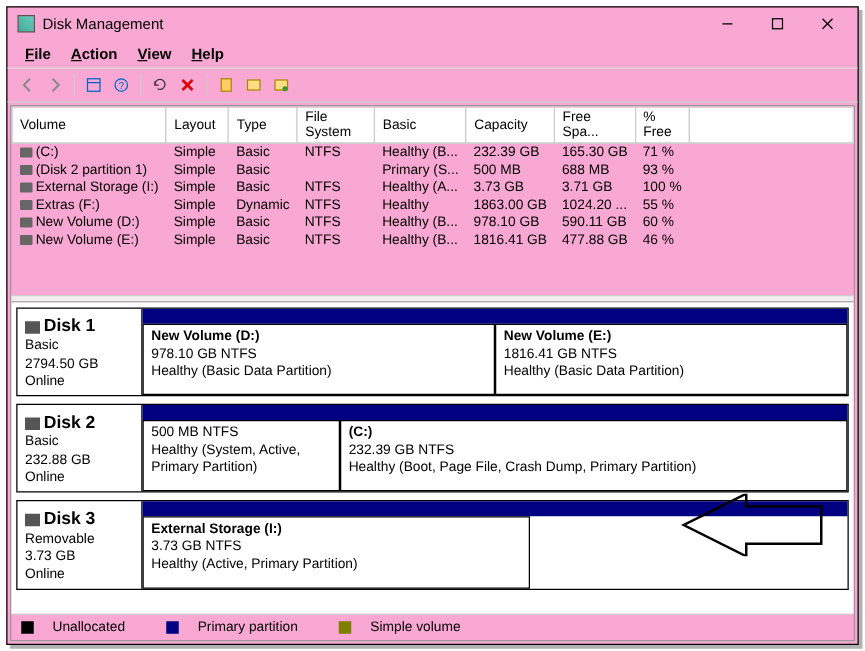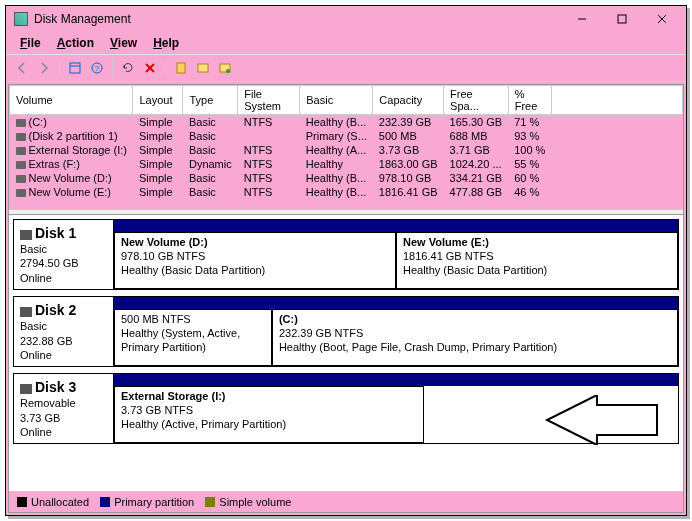--- a/index.html
+++ b/index.html
@@ -11,37 +11,37 @@
 .win-btns { display: flex; }
 .win-btn { width: 40px; height: 24px; display: flex; align-items: center; justify-content: center; }
 .win-btn svg { width: 10px; height: 10px; }
 .menubar { display: flex; padding: 2px 6px; font-size: 12px; border-bottom: 1px solid #e0e0e0; }
 .menu-item { padding: 2px 8px; font-weight: bold; }
 .menu-item span { text-decoration: underline; }
 .toolbar { display: flex; align-items: center; padding: 3px 6px; border-bottom: 1px solid #d0d0d0; gap: 2px; }
 .tb-btn { width: 20px; height: 20px; display: flex; align-items: center; justify-content: center; }
 .tb-sep { width: 1px; height: 18px; background: #ccc; margin: 0 3px; }
 .content { flex: 1; display: flex; flex-direction: column; border: 1px solid #999; margin: 2px; overflow: hidden; }
-.list-pane { height: 124px; overflow: hidden; }
+.list-pane { height: 151px; overflow: hidden; }
 table.volumes { width: 100%; border-collapse: collapse; font-size: 11px; }
 table.volumes th { text-align: left; font-weight: normal; background: #fff; border: 1px solid #ccc; padding: 2px 6px; font-size: 11px; }
 table.volumes td { padding: 1px 6px; white-space: nowrap; }
 .vol-icon { display: inline-block; width: 10px; height: 8px; background: #666; margin-right: 3px; vertical-align: middle; border-radius: 1px; }
 .splitter { height: 6px; background: #f0f0f0; border-top: 1px solid #ccc; border-bottom: 1px solid #999; cursor: row-resize; }
 .graphic-pane { flex: 1; overflow: auto; padding: 4px; background: #fff; }
 .disk-row { display: flex; border: 1px solid #000; margin-bottom: 6px; background: #fff; }
 .disk-info { width: 100px; padding: 4px 6px; border-right: 1px solid #000; font-size: 11px; line-height: 1.3; }
 .disk-info b { font-size: 14px; }
 .disk-icon { display: inline-block; width: 12px; height: 10px; background: #555; margin-right: 3px; vertical-align: middle; }
 .disk-parts { flex: 1; display: flex; flex-direction: column; }
 .disk-header-bar { height: 12px; background: #000080; }
 .part-container { flex: 1; display: flex; }
 .partition { border: 1px solid #000; padding: 3px 6px; font-size: 11px; line-height: 1.25; margin: 0; }
 .partition .pname { font-weight: bold; }
-.legend { padding: 4px 8px; border-top: 1px solid #ccc; display: flex; align-items: center; gap: 4px; font-size: 11px; }
+.legend { padding: 4px 8px; border-top: 1px solid #ccc; display: flex; align-items: center; gap: 15px; font-size: 11px; }
 .lg-sw { width: 10px; height: 10px; display: inline-block; }
 .arrow { position: absolute; right: 30px; top: 395px; }
 </style>
 </head>
 <body>
 
 <div class="window">
   <div class="titlebar">
     <span class="titlebar-icon"></span>
     <span class="titlebar-text">Disk Management</span>
@@ -189,21 +189,21 @@
               <td>55 %</td>
               <td></td>
             </tr>
             <tr>
               <td><span class="vol-icon"></span>New Volume (D:)</td>
               <td>Simple</td>
               <td>Basic</td>
               <td>NTFS</td>
               <td>Healthy (B...</td>
               <td>978.10 GB</td>
-              <td>334.21 GB</td>
+              <td>590.11 GB</td>
               <td>60 %</td>
               <td></td>
             </tr>
             <tr>
               <td><span class="vol-icon"></span>New Volume (E:)</td>
               <td>Simple</td>
               <td>Basic</td>
               <td>NTFS</td>
               <td>Healthy (B...</td>
               <td>1816.41 GB</td>

